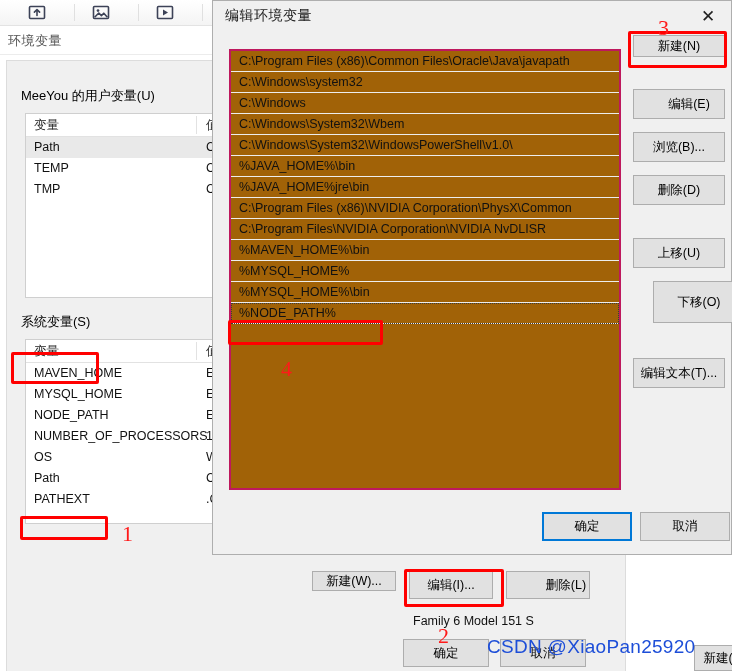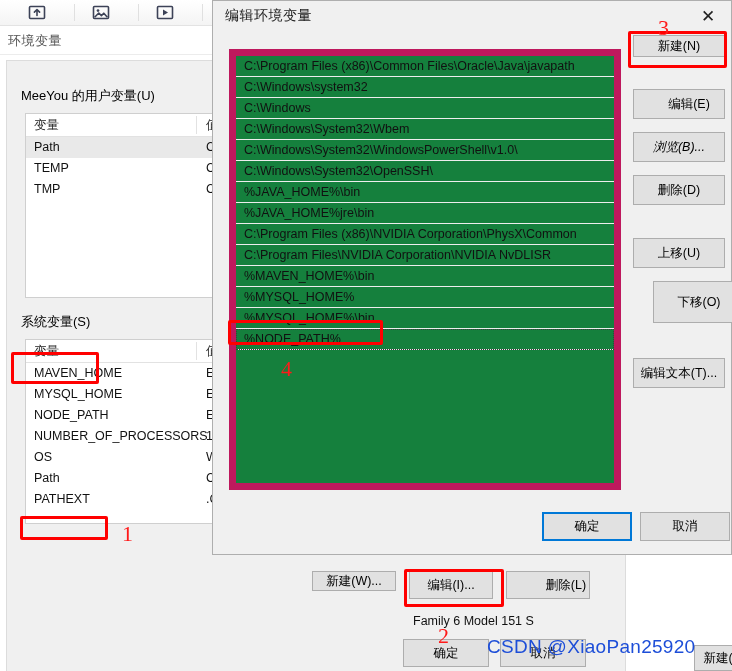--- a/index.html
+++ b/index.html
@@ -77,21 +77,21 @@
     position:absolute; left:12px; top:6px; font-size:14px; color:#1a1a1a;
     letter-spacing:.5px;
   }
   .dlg-close {
     position:absolute; right:0px; top:0px; width:46px; height:30px;
     display:flex; align-items:center; justify-content:center;
     font-size:17px; color:#222; line-height:1;
   }
   .listbox {
     position:absolute; left:16px; top:48px; width:392px; height:441px;
-    background:#15803d; border:7px solid #be185d; box-sizing:border-box;
+    background:#a16207; border:2px solid #be185d; box-sizing:border-box;
     overflow:hidden;
   }
   .lb-row {
     position:relative; height:21px; border-bottom:1px solid #ededed;
     box-sizing:border-box;
   }
   .lb-row span {
     position:absolute; left:8px; top:3px; font-size:12.5px; color:#111;
     white-space:nowrap;
   }
@@ -249,23 +249,20 @@
           <div class="lb-row">
             <span>C:\Windows</span>
           </div>
           <div class="lb-row">
             <span>C:\Windows\System32\Wbem</span>
           </div>
           <div class="lb-row">
             <span>C:\Windows\System32\WindowsPowerShell\v1.0\</span>
           </div>
           <div class="lb-row">
-            <span>C:\Windows\System32\OpenSSH\</span>
-          </div>
-          <div class="lb-row">
             <span>%JAVA_HOME%\bin</span>
           </div>
           <div class="lb-row">
             <span>%JAVA_HOME%jre\bin</span>
           </div>
           <div class="lb-row">
             <span>C:\Program Files (x86)\NVIDIA Corporation\PhysX\Common</span>
           </div>
           <div class="lb-row">
             <span>C:\Program Files\NVIDIA Corporation\NVIDIA NvDLISR</span>
@@ -280,21 +277,21 @@
             <span>%MYSQL_HOME%\bin</span>
           </div>
           <div class="lb-row focused">
             <span>%NODE_PATH%</span>
           </div>
         </div>
     </div>
 
     <div class="btn" style="left:420px; top:34px; width:92px; height:22px;">新建(N)</div>
     <div class="btn" style="left:420px; top:88px; width:92px; height:30px;padding-left:20px;">编辑(E)</div>
-    <div class="btn" style="left:420px; top:131px; width:92px; height:30px;font-style:italic;">浏览(B)...</div>
+    <div class="btn" style="left:420px; top:131px; width:92px; height:30px;">浏览(B)...</div>
     <div class="btn" style="left:420px; top:174px; width:92px; height:30px;">删除(D)</div>
     <div class="btn" style="left:420px; top:237px; width:92px; height:30px;">上移(U)</div>
     <div class="btn" style="left:440px; top:280px; width:92px; height:42px;">下移(O)</div>
     <div class="btn" style="left:420px; top:341px; width:92px; height:30px;margin-top:16px;">编辑文本(T)...</div>
 
     <div class="btn focus" style="left:329px; top:511px; width:90px; height:29px;">确定</div>
     <div class="btn" style="left:427px; top:511px; width:90px; height:29px;">取消</div>
   </div>
 
   <div class="anno-box" style="left:11px; top:352px; width:88px; height:32px;"></div>

